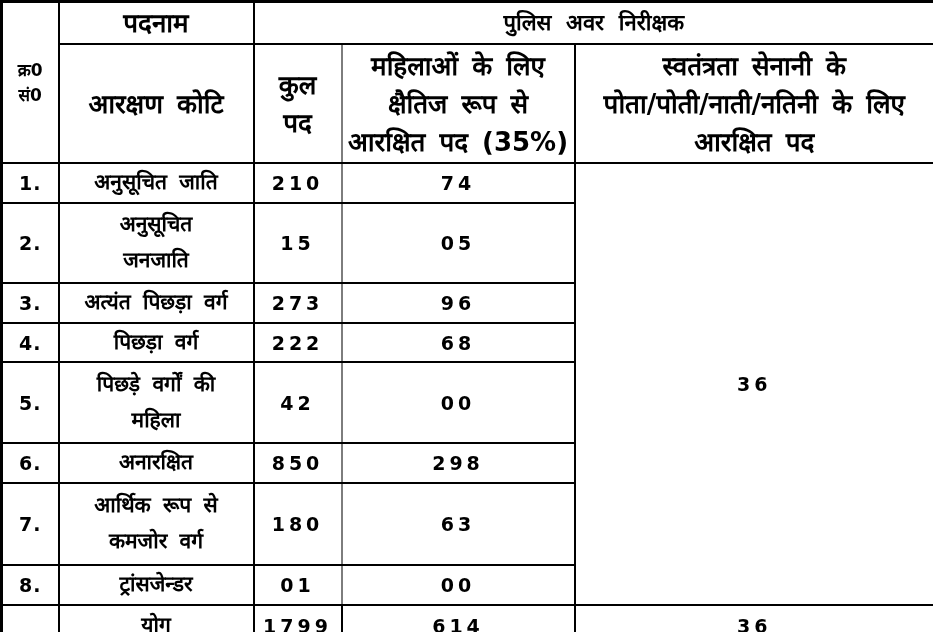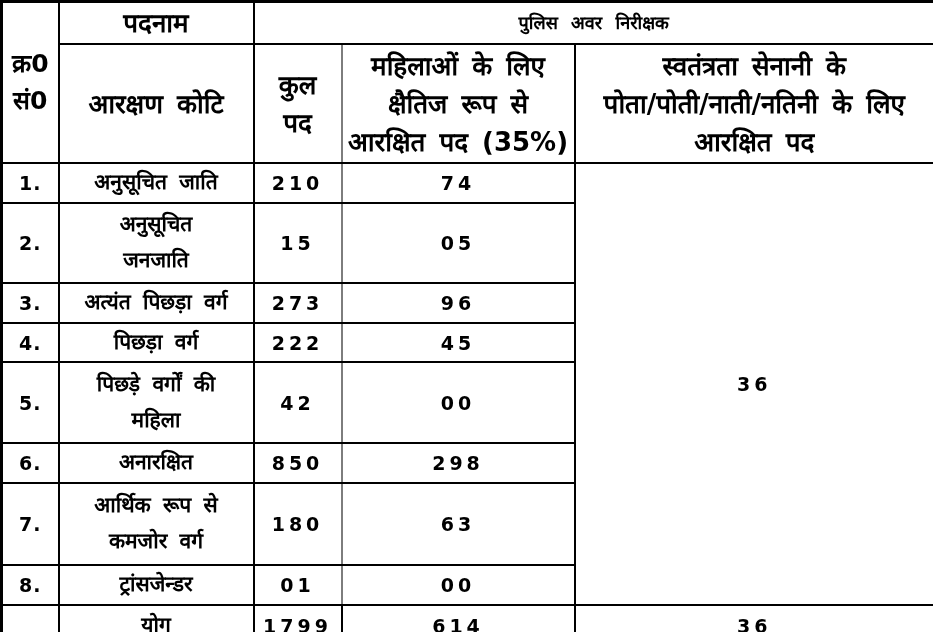--- a/index.html
+++ b/index.html
@@ -37,25 +37,25 @@
     font-size: 21px;
     line-height: 1.7;
     word-spacing: 5px;
   }
   .hdr {
     font-size: 26px;
     line-height: 38px;
     word-spacing: 5px;
   }
   .post-name {
-    font-size: 18px;
+    font-size: 22px;
     word-spacing: 7px;
   }
   .serial-hdr {
-    font-size: 25px;
+    font-size: 17px;
     line-height: 1.45;
   }
   .num {
     font-size: 19px;
     letter-spacing: 4px;
     font-family: "DejaVu Sans", sans-serif;
     margin-left: 27px;
   }
   .sno {
     font-size: 19px;
@@ -119,21 +119,21 @@
     <td class="sno">3.</td>
     <td class="dev">अत्यंत पिछड़ा वर्ग</td>
     <td class="num gray-r">273</td>
     <td class="num gray-l">96</td>
   </tr>
 
   <tr style="height:37px">
     <td class="sno">4.</td>
     <td class="dev">पिछड़ा वर्ग</td>
     <td class="num gray-r">222</td>
-    <td class="num gray-l">45</td>
+    <td class="num gray-l">68</td>
   </tr>
 
   <tr style="height:81px">
     <td class="sno">5.</td>
     <td class="dev">पिछड़े वर्गों की
 महिला</td>
     <td class="num gray-r">42</td>
     <td class="num gray-l">00</td>
   </tr>
 

